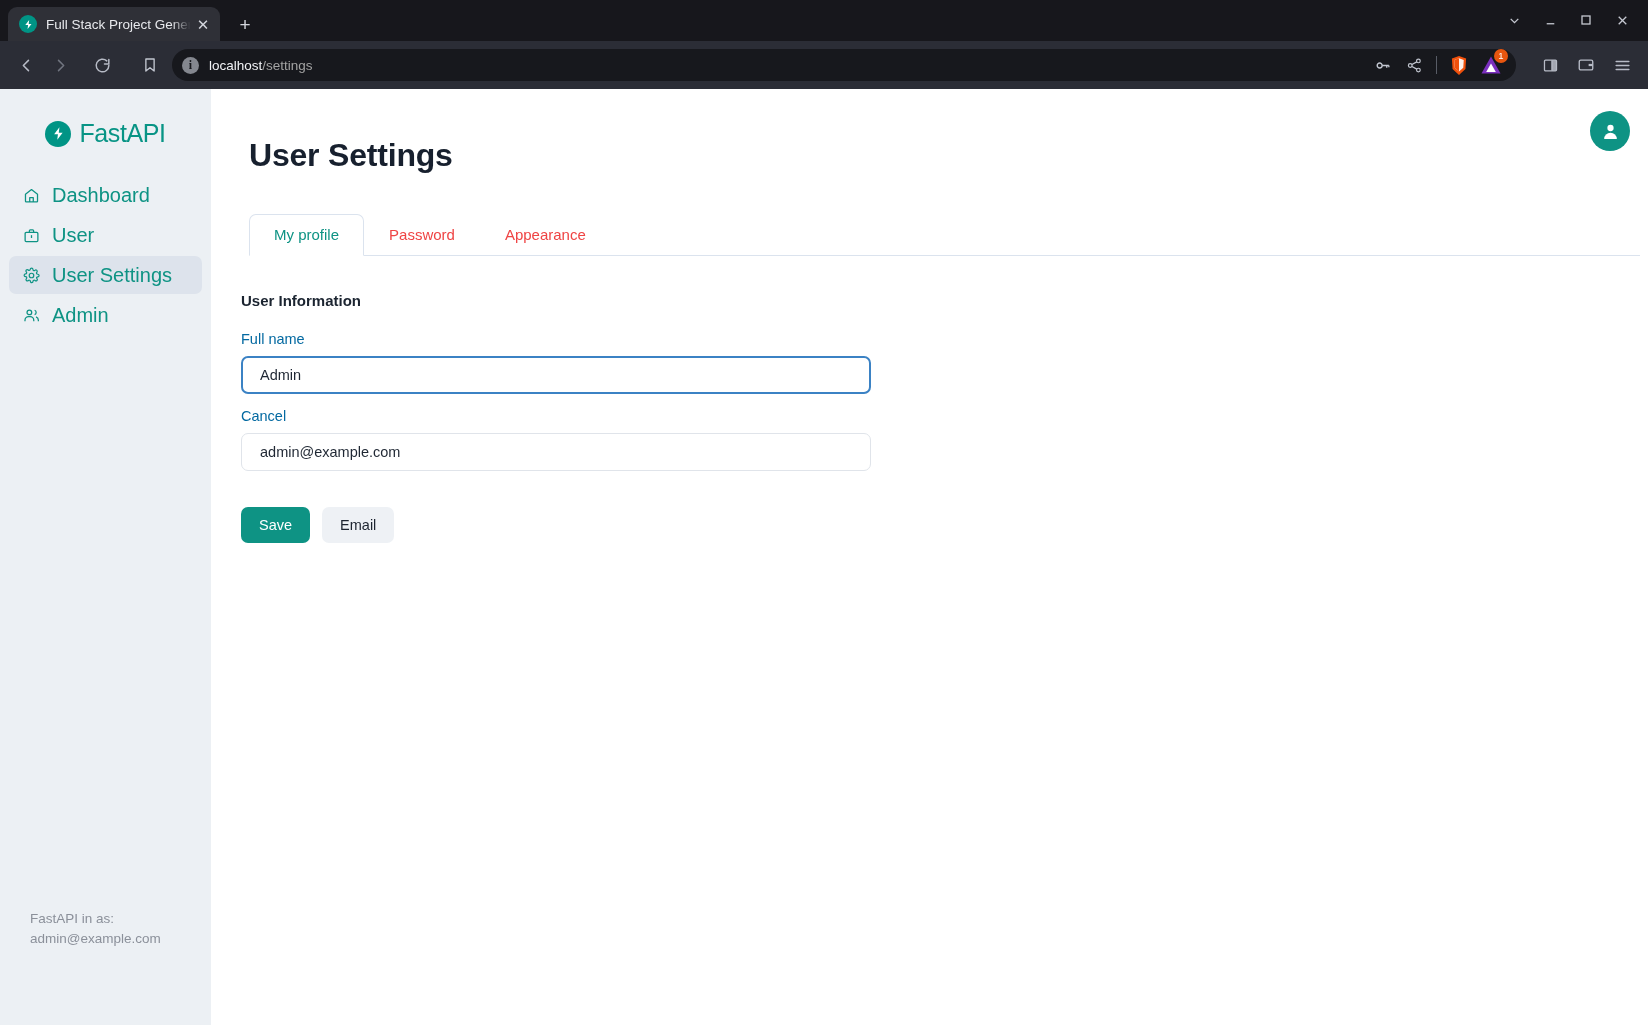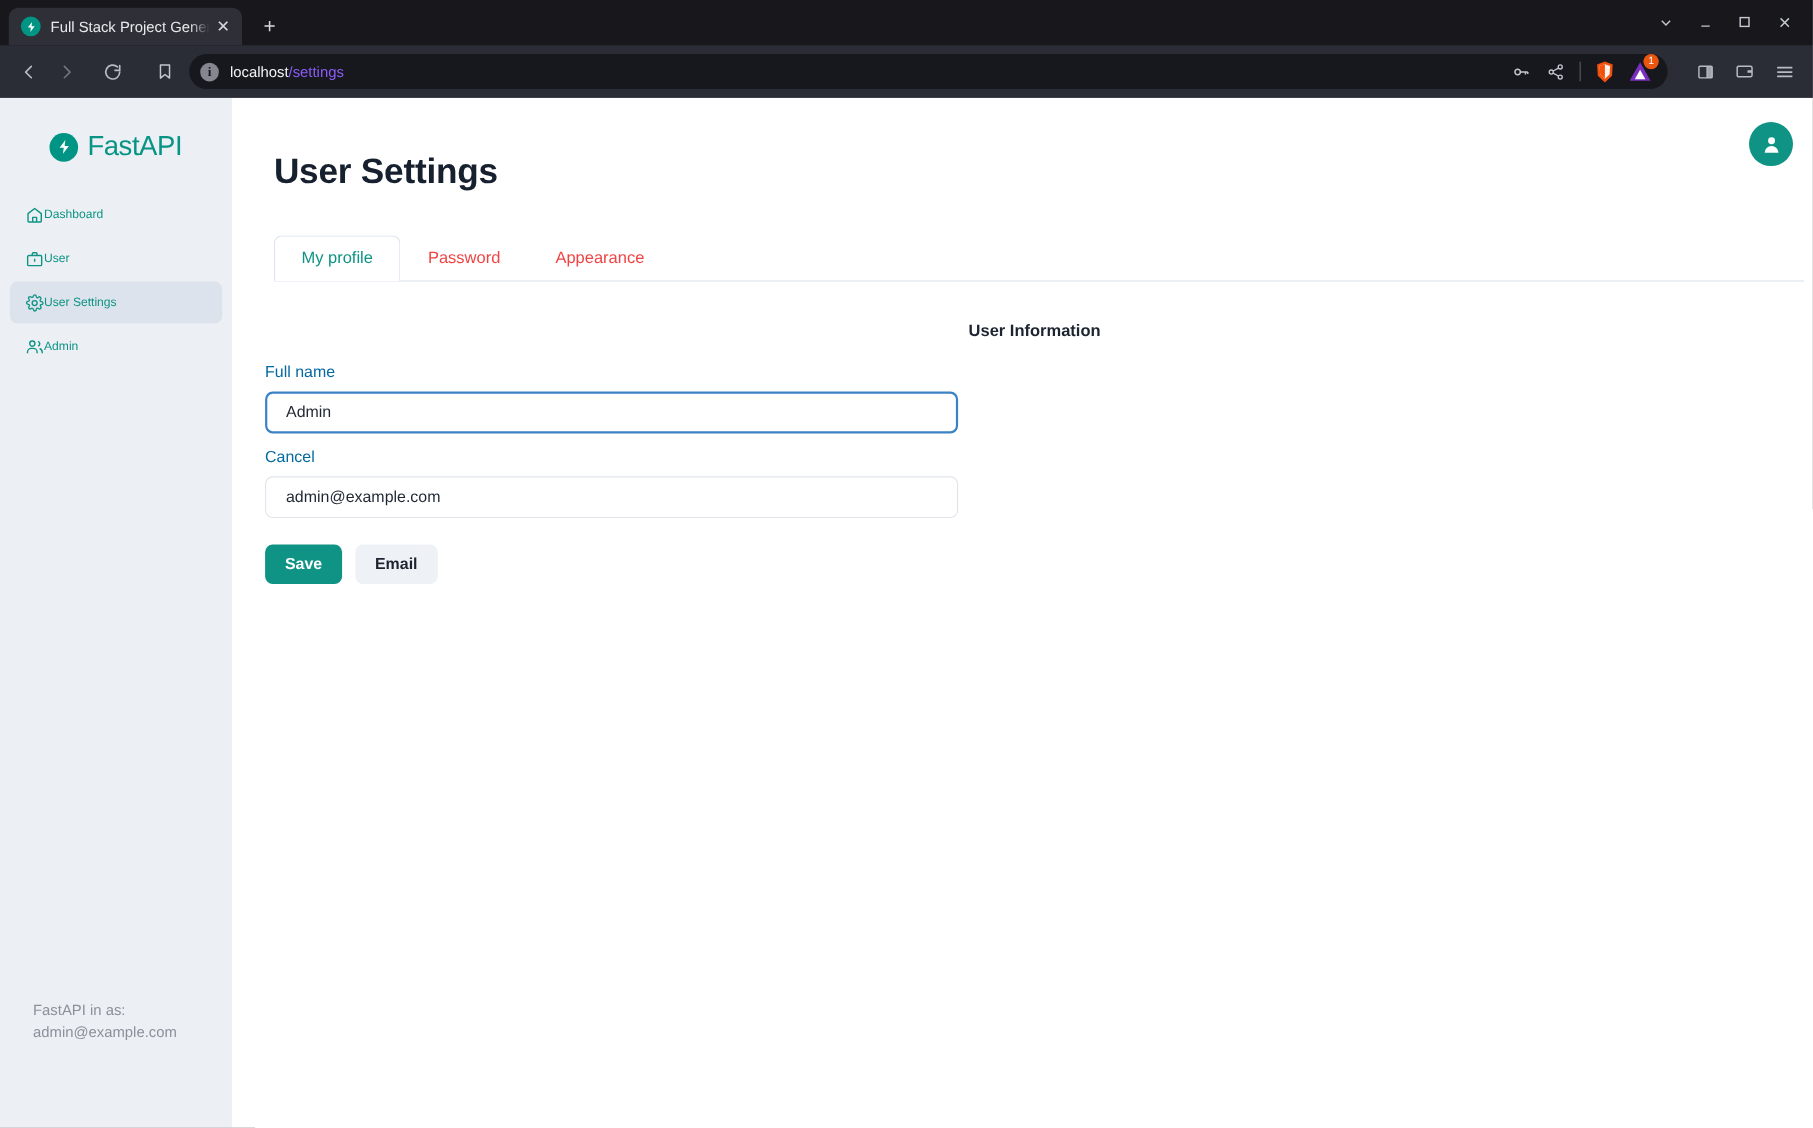--- a/index.html
+++ b/index.html
@@ -96,21 +96,21 @@
   }
   .url-info {
     width: 17px; height: 17px; border-radius: 50%;
     background: #84878f; flex: 0 0 17px;
     color: #17181d; font-size: 12px; font-weight: bold;
     font-family: "Liberation Serif", serif;
     display: flex; align-items: center; justify-content: center;
     margin-right: 10px;
   }
   .url-host { color: #f2f3f6; font-size: 13.5px; }
-  .url-path { color: #8b5cf6; font-size: 13.5px; }
+  .url-path { color: #a3a3a3; font-size: 13.5px; }
   .url-actions {
     display: flex; align-items: center; gap: 2px;
     margin-left: auto;
   }
   .uaction {
     width: 30px; height: 28px;
     display: flex; align-items: center; justify-content: center;
     color: #c3c7d1;
   }
   .uaction svg { display: block; }
@@ -152,24 +152,24 @@
     width: 26px; height: 26px; border-radius: 50%;
     background: #009485;
     display: flex; align-items: center; justify-content: center;
   }
   .logo-mark svg { width: 15px; height: 15px; display: block; }
   .logo-text {
     color: #089485; font-size: 25px; letter-spacing: -0.4px;
   }
   .nav { padding: 0 9px; display: flex; flex-direction: column; gap: 2px; }
   .nav-item {
-    display: flex; align-items: center; 
+    display: flex; align-items: center; gap: 12px;
     height: 38px; padding: 0 13px;
     border-radius: 7px;
-    color: #0e9384; font-size: 11px;
+    color: #0e9384; font-size: 20px;
   }
   .nav-item.active { background: #dde3ec; }
   .nav-icon {
     width: 18px; height: 18px; flex: 0 0 18px;
     display: flex; align-items: center; justify-content: center;
     color: #0e9384;
   }
   .nav-icon svg { display: block; }
   .sidebar-footer {
     margin-top: auto; padding: 0 0 76px 30px;
@@ -214,21 +214,20 @@
     color: #0e9384;
     background: #ffffff;
     border-color: #dbe3ee;
     border-bottom-color: #ffffff;
   }
 
   .form-wrap { padding: 36px 0 0 30px; }
   .section-title {
     font-size: 15px; font-weight: bold; color: #1b2430;
     margin-bottom: 22px;
-    text-align: center;
   }
   .field { margin-bottom: 14px; }
   .field-label {
     display: block; font-size: 14.5px; color: #0369a1;
     margin-bottom: 9px;
   }
   .input {
     width: 630px; height: 38px;
     border-radius: 7px;
     border: 1px solid #e0e4ea;
@@ -240,22 +239,23 @@
   }
   .input.focused {
     border: 2px solid #3b82c4;
     padding: 0 17px;
   }
   .btn-row { display: flex; gap: 12px; margin-top: 24px; }
   .btn {
     height: 36px; min-width: 66px;
     border: none; border-radius: 7px;
     font-family: "Liberation Sans", sans-serif;
-    font-size: 14.5px; font-weight: bold;
+    font-size: 14.5px; font-weight: normal;
     padding: 0 18px;
+    margin-top: 12px;
   }
   .btn-primary { background: #0e9384; color: #ffffff; }
   .btn-secondary { background: #eef1f5; color: #1d2430; }
 </style>
 </head>
 <body>
 
 <div id="browser">
 
   <div class="titlebar">

